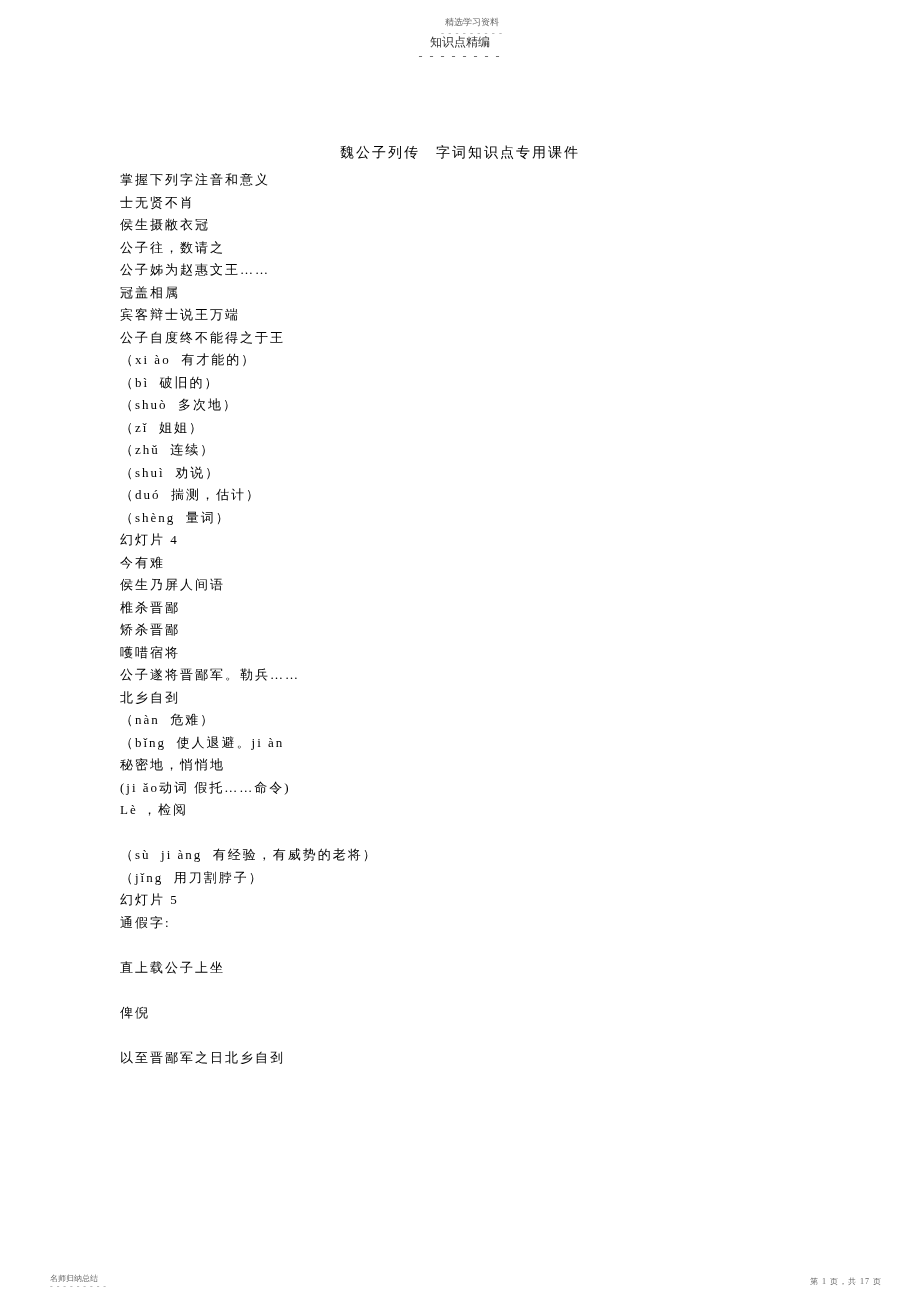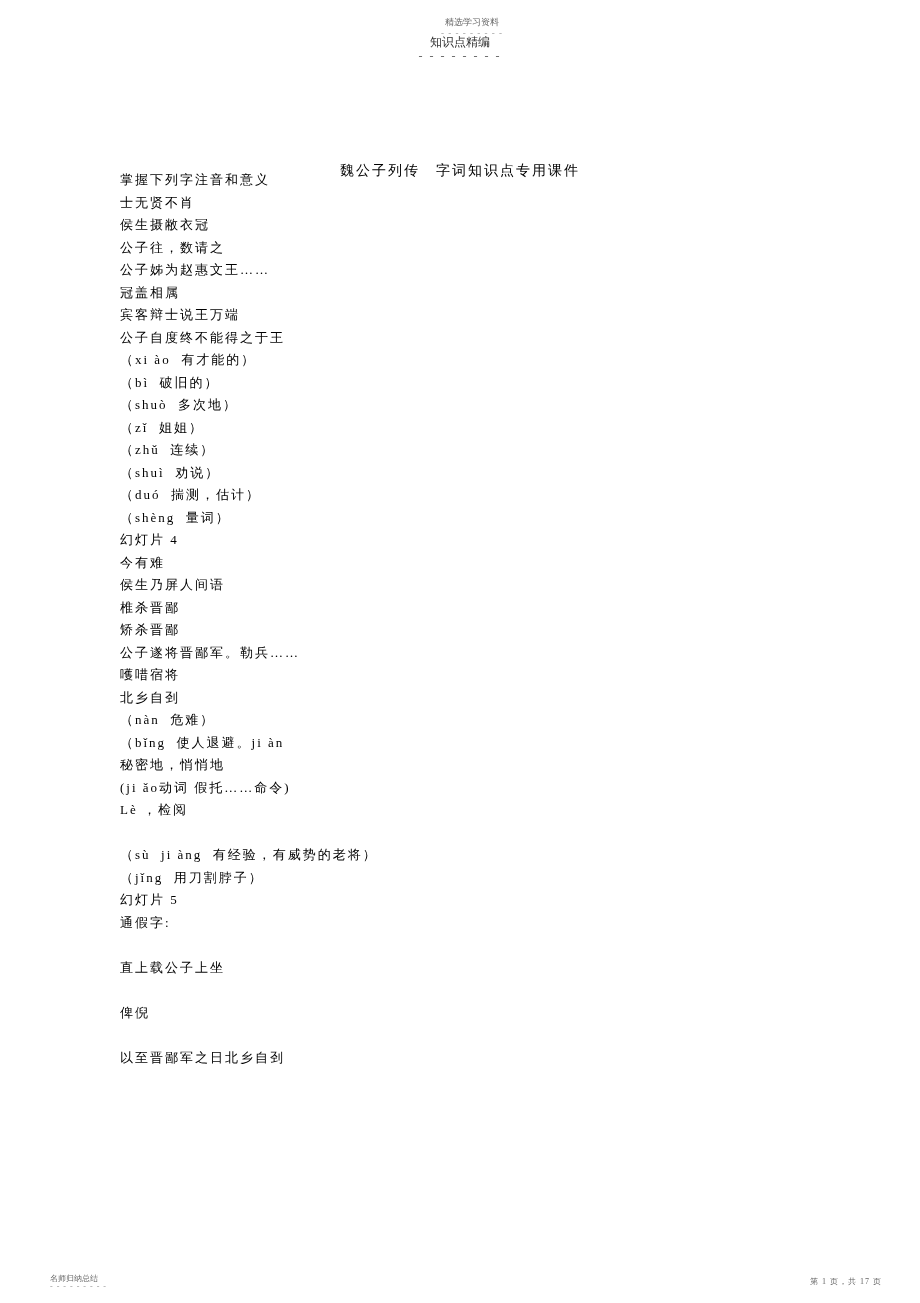--- a/index.html
+++ b/index.html
@@ -43,21 +43,20 @@
       margin-top: 2px;
     }
     .title {
       position: absolute;
       top: 144px;
       left: 50%;
       transform: translateX(-50%);
       font-size: 14px;
       letter-spacing: 2px;
       white-space: nowrap;
-      margin-top: 18px;
     }
     .content {
       position: absolute;
       top: 169px;
       left: 120px;
       right: 120px;
       font-size: 13px;
       line-height: 22.5px;
       letter-spacing: 2px;
     }
@@ -119,22 +118,22 @@
   <div class="line">（zǐ  姐姐）</div>
   <div class="line">（zhǔ  连续）</div>
   <div class="line">（shuì  劝说）</div>
   <div class="line">（duó  揣测，估计）</div>
   <div class="line">（shèng  量词）</div>
   <div class="line">幻灯片 4</div>
   <div class="line">今有难</div>
   <div class="line">侯生乃屏人间语</div>
   <div class="line">椎杀晋鄙</div>
   <div class="line">矫杀晋鄙</div>
+  <div class="line">嚄唶宿将</div>
   <div class="line">公子遂将晋鄙军。勒兵……</div>
-  <div class="line">嚄唶宿将</div>
   <div class="line">北乡自刭</div>
   <div class="line">（nàn  危难）</div>
   <div class="line">（bǐng  使人退避。ji àn</div>
   <div class="line">秘密地，悄悄地</div>
   <div class="line">(ji ǎo动词 假托……命令)</div>
   <div class="line">Lè ，检阅</div>
   <div class="spacer"></div>
   <div class="line">（sù  ji àng  有经验，有威势的老将）</div>
   <div class="line">（jǐng  用刀割脖子）</div>
   <div class="line">幻灯片 5</div>

